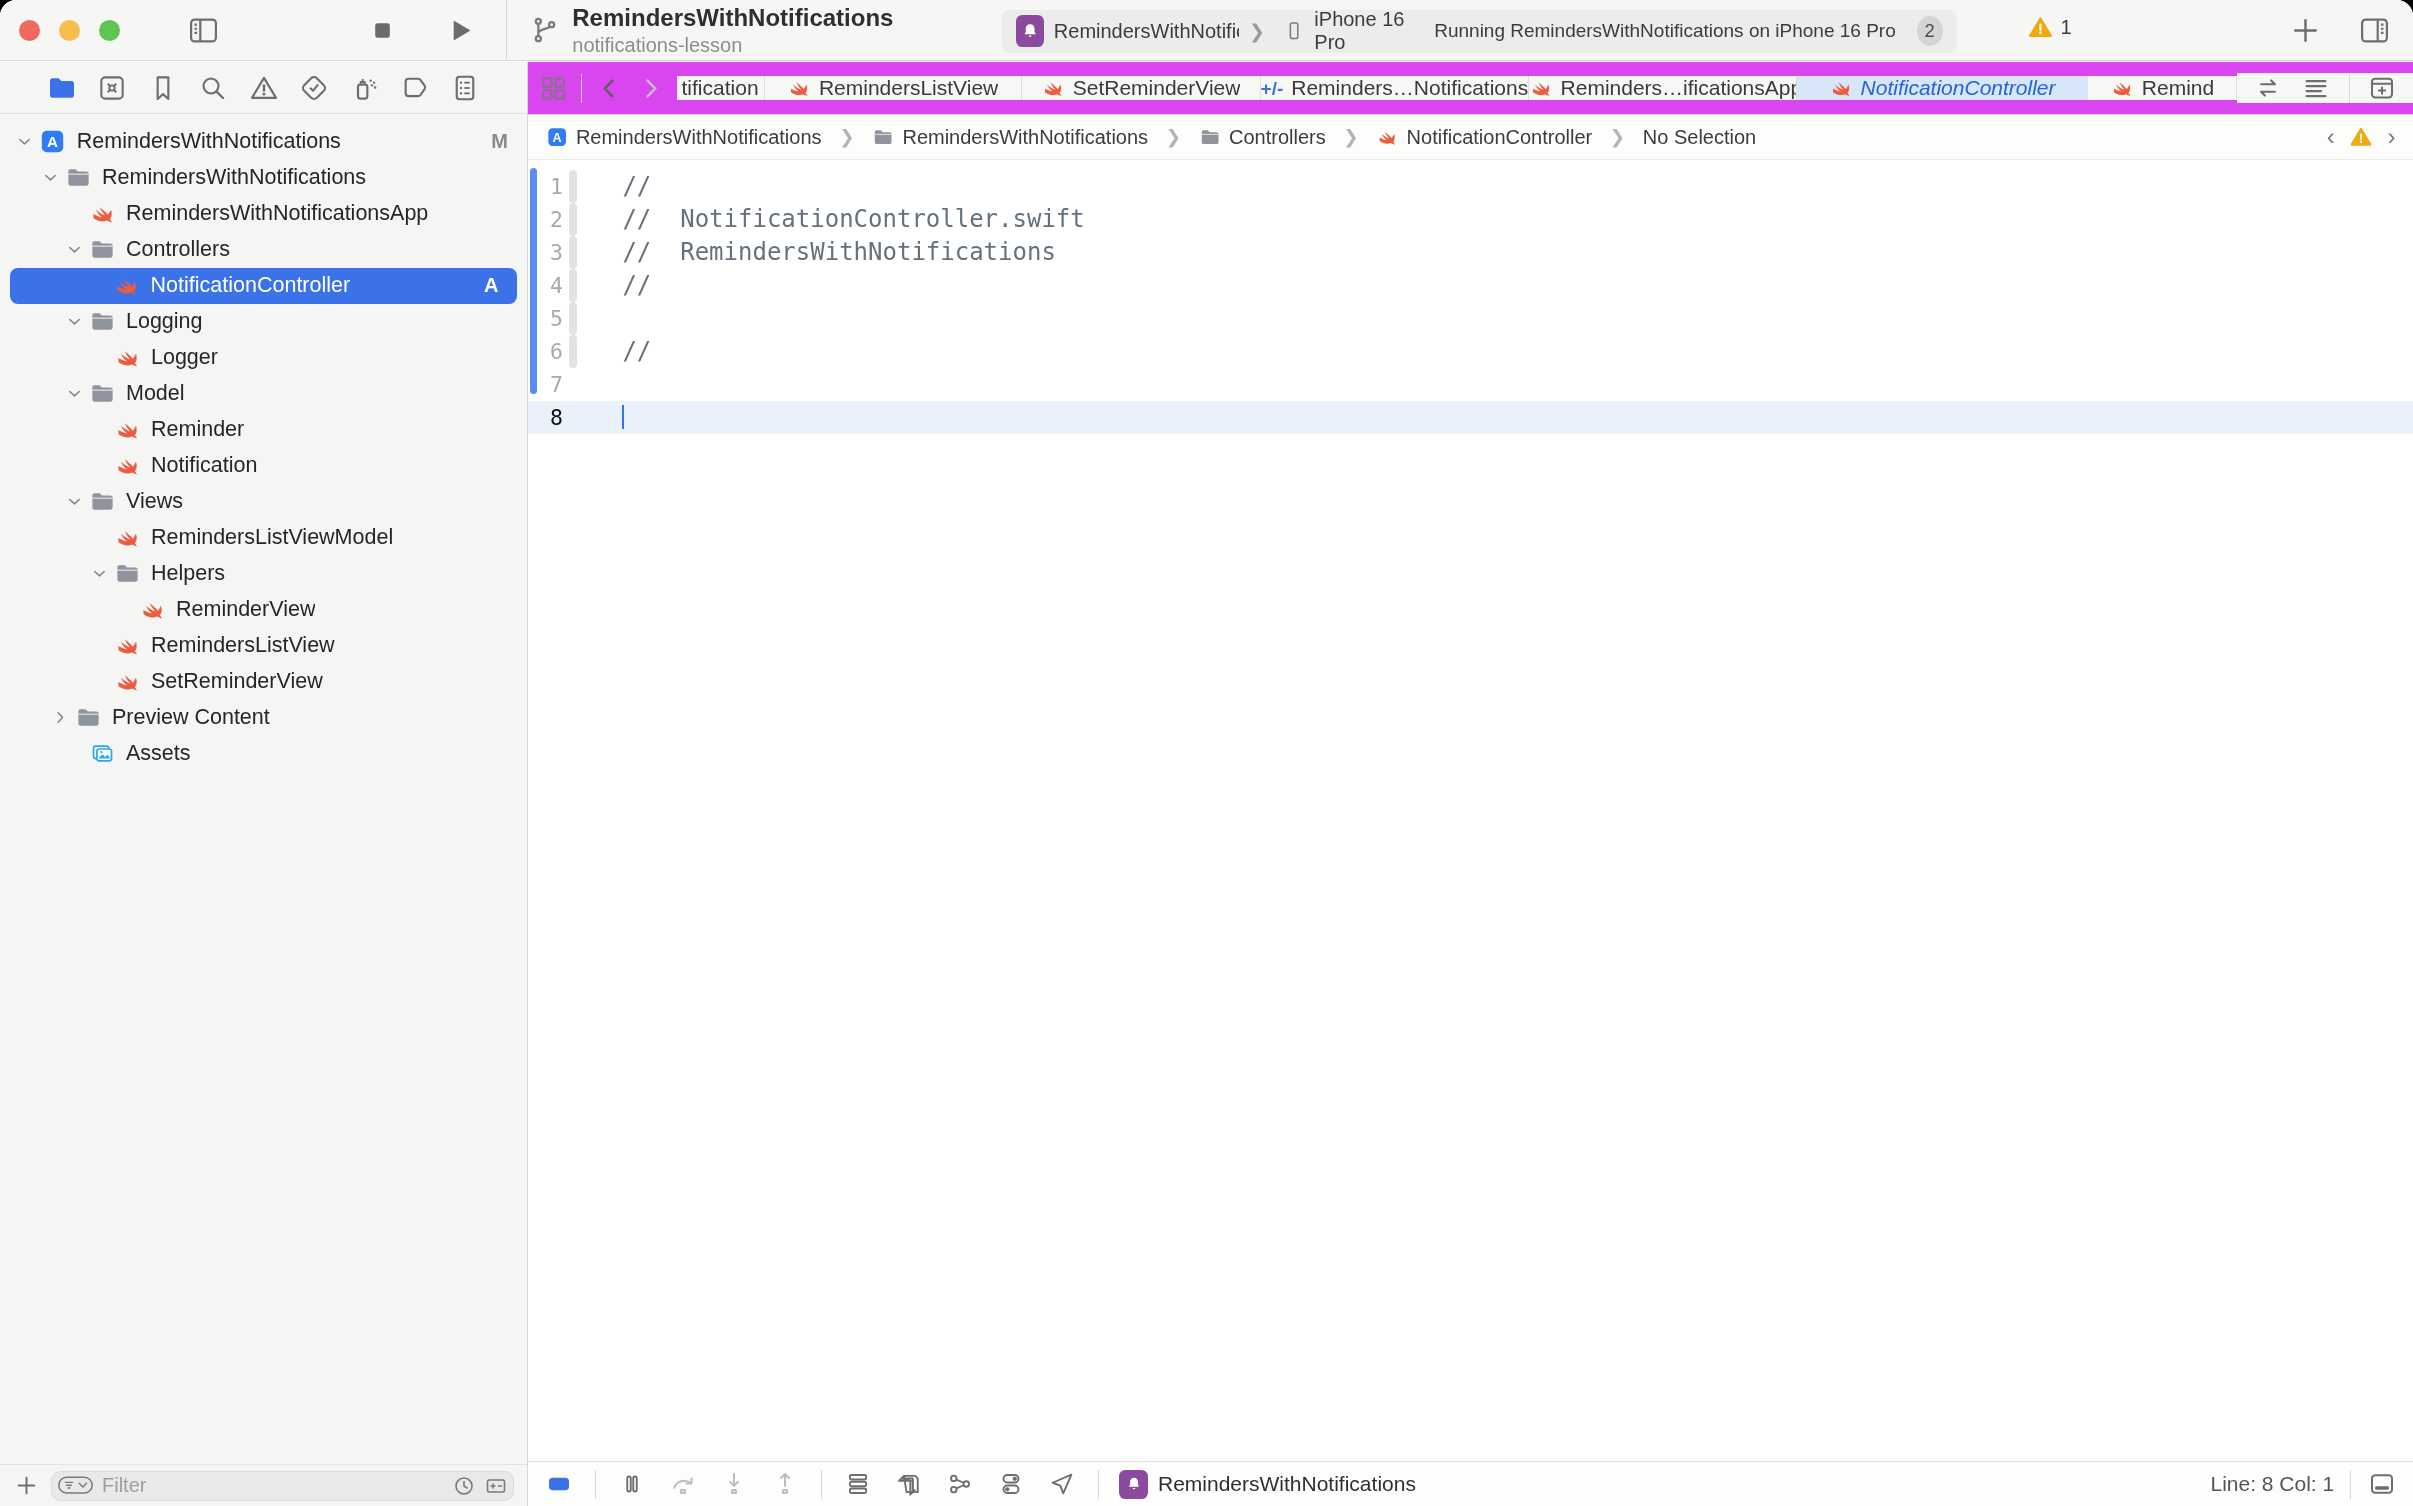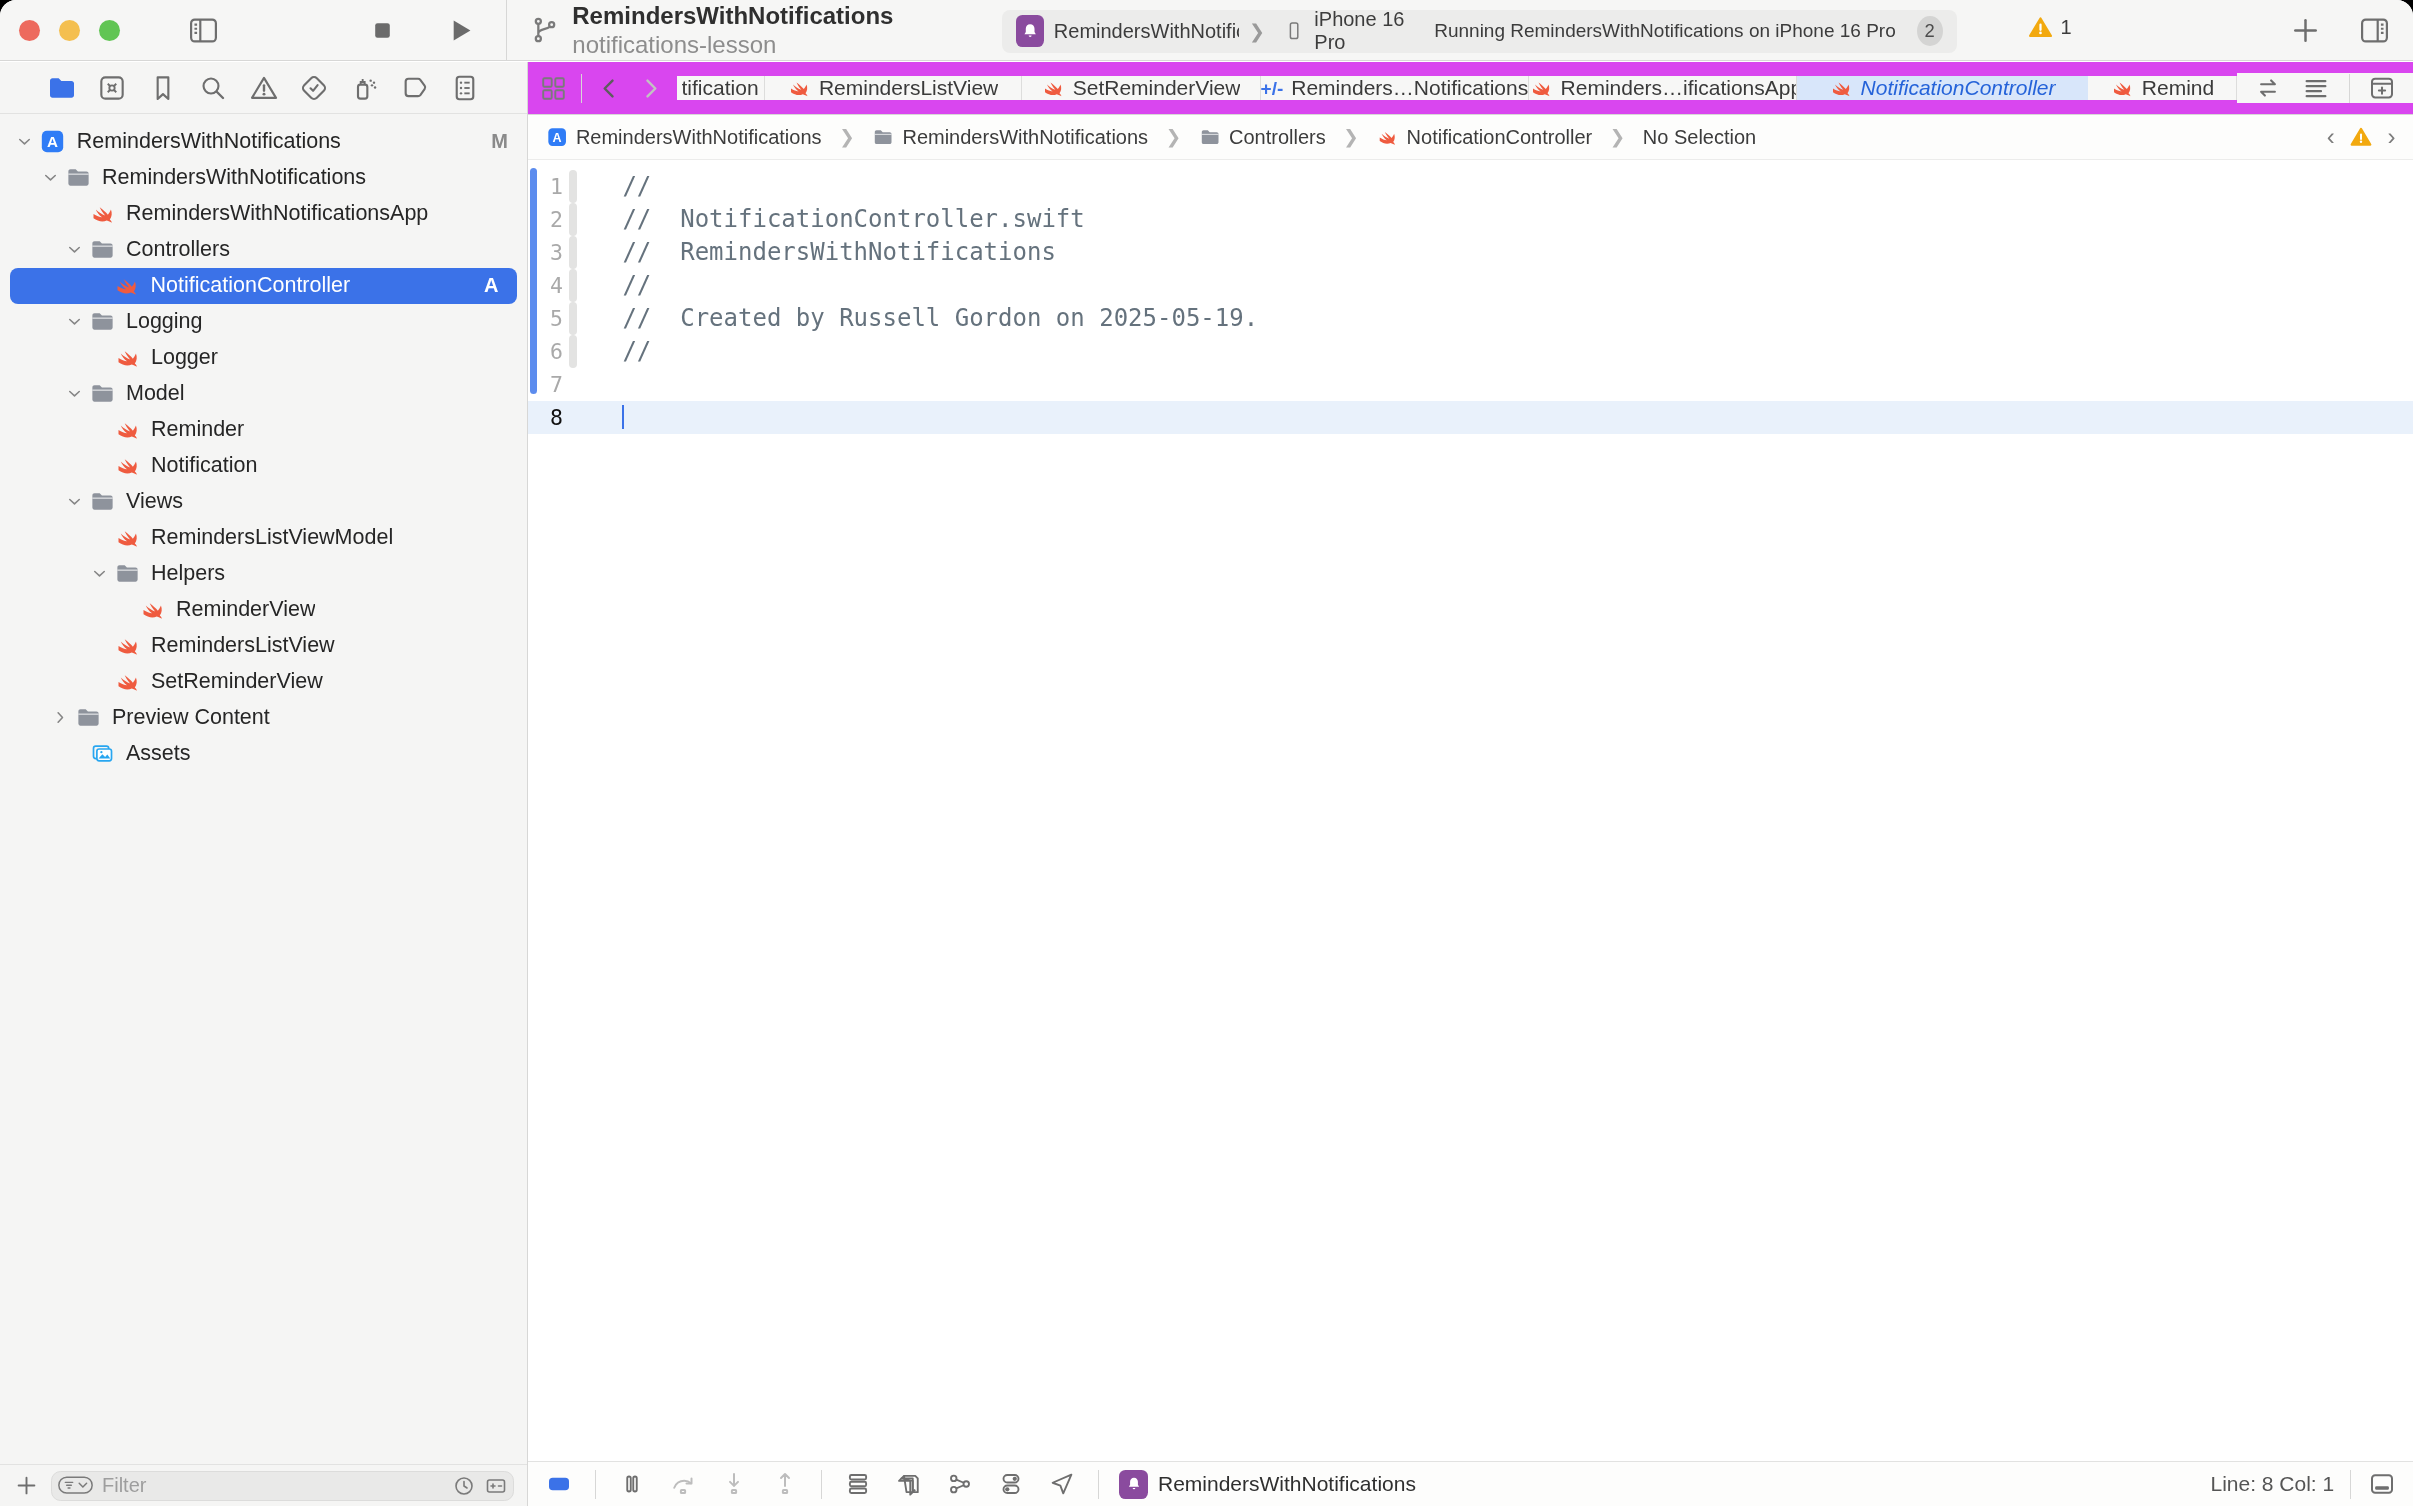--- a/index.html
+++ b/index.html
@@ -10,21 +10,21 @@
   
   .toolbar { position:absolute; left:0; top:0; right:0; height:61px; background:#f6f6f5; border-bottom:0.8px solid #d7d7d6; display:flex; align-items:center; }
   .traffic { display:flex; gap:19px; margin-left:19px; }
   .light { width:21px; height:21px; border-radius:50%; }
   .light.red{ background:#ed6a5e; } .light.yellow{ background:#f4bf4f; } .light.green{ background:#61c554; }
   .tbtn { width:45px; height:45px; display:flex; align-items:center; justify-content:center; border-radius:8px; }
   .tbtn svg { width:35px; height:35px; }
   .toolbar-sep { width:0.8px; height:61px; background:#d7d7d6; }
   .title-block { display:flex; align-items:center; gap:11.2px; margin-left:22.3px; }
   .title-block .t1 { font-size:24px; font-weight:bold; color:#2f2f2f; line-height:1.25; }
-  .title-block .t2 { font-size:24px; color:#8d8d8d; line-height:1.2; }
+  .title-block .t2 { font-size:20px; color:#8d8d8d; line-height:1.2; }
   .activity { position:absolute; left:1002px; top:9.6px; width:955px; height:43px; background:#ececeb; border-radius:8px; display:flex; align-items:center; padding:0 14.4px; gap:9.6px; }
   .activity .scheme-name { font-size:20px; color:#3c3c3c; max-width:287px; overflow:hidden; white-space:nowrap; }
   .activity .chev { color:#9a9a9a; font-size:19px; margin-right:8px; }
   .activity .device { font-size:20px; color:#3c3c3c; }
   .activity .status { margin-left:auto; font-size:19px; color:#3c3c3c; white-space:nowrap; }
   .badge-circle { width:30px; height:30px; border-radius:50%; background:#d4d4d3; color:#4c4c4c; font-size:18.4px; display:flex; align-items:center; justify-content:center; margin-left:11.2px; }
   .warn-chip { position:absolute; left:2027px; top:14.4px; display:flex; align-items:center; gap:6.4px; font-size:20px; color:#3c3c3c; }
   .right-tools { position:absolute; right:16px; top:8px; display:flex; align-items:center; gap:24px; }
 
   
@@ -639,21 +639,20 @@
           <span class="code">//  RemindersWithNotifications</span>
         </div>
         <div class="codeline changed">
           <span class="ln">4</span>
           <span class="chbar"></span>
           <span class="code">//</span>
         </div>
         <div class="codeline changed">
           <span class="ln">5</span>
           <span class="chbar"></span>
-          <span class="code">//  Created by Russell Gordon on 2025-05-19.</span>
         </div>
         <div class="codeline changed">
           <span class="ln">6</span>
           <span class="chbar"></span>
           <span class="code">//</span>
         </div>
         <div class="codeline">
           <span class="ln">7</span>
           <span class="chbar"></span>
           <span class="code"></span>

